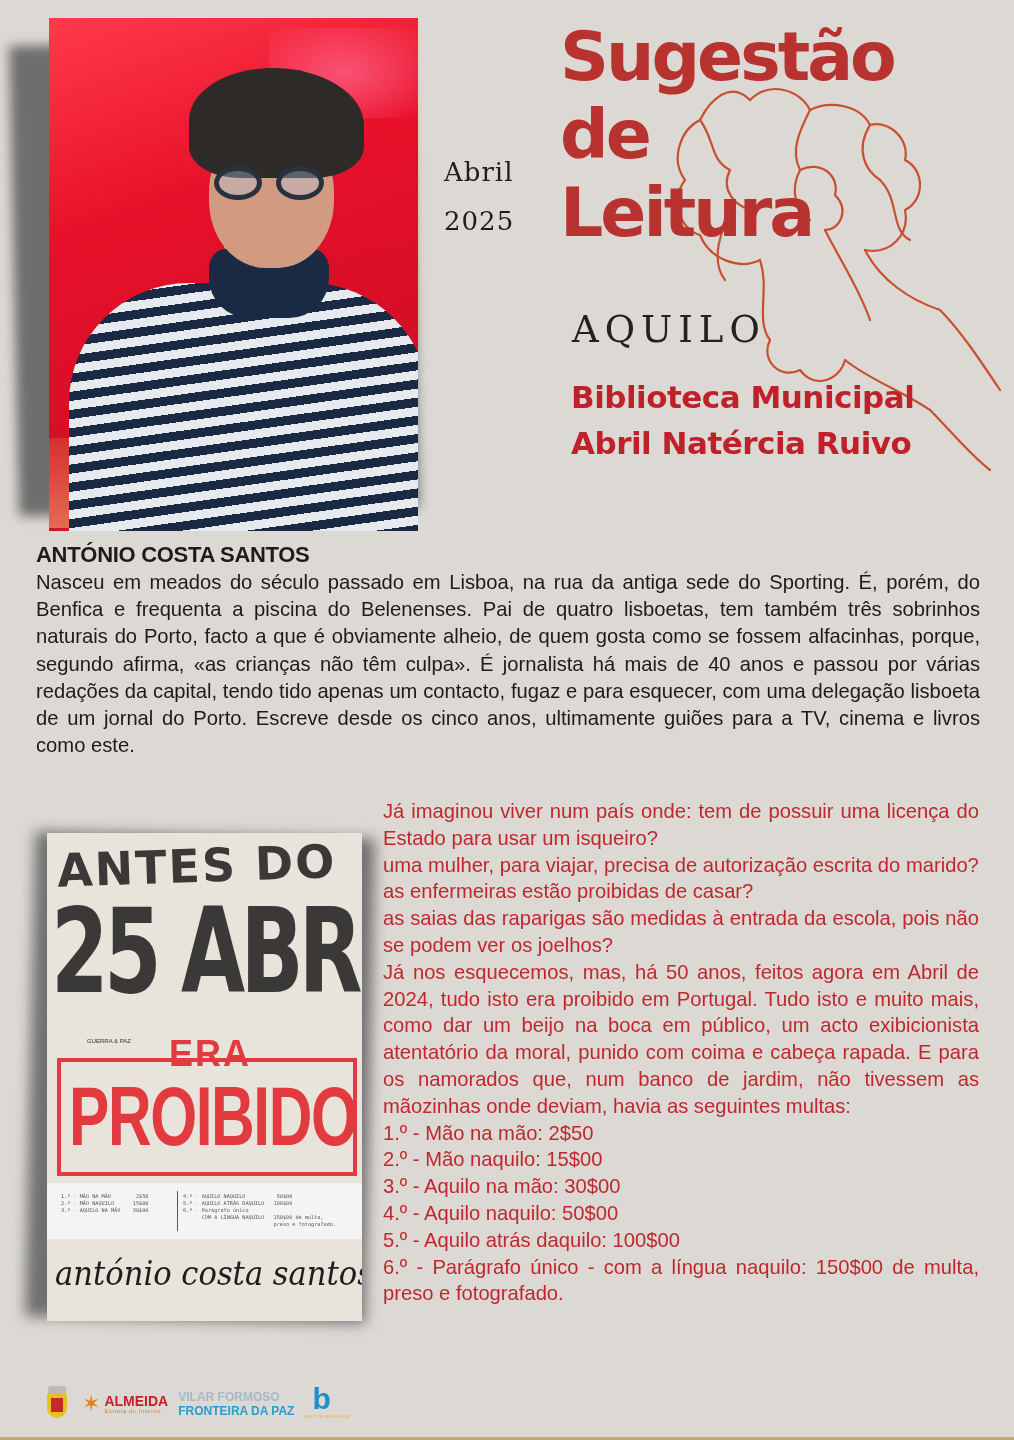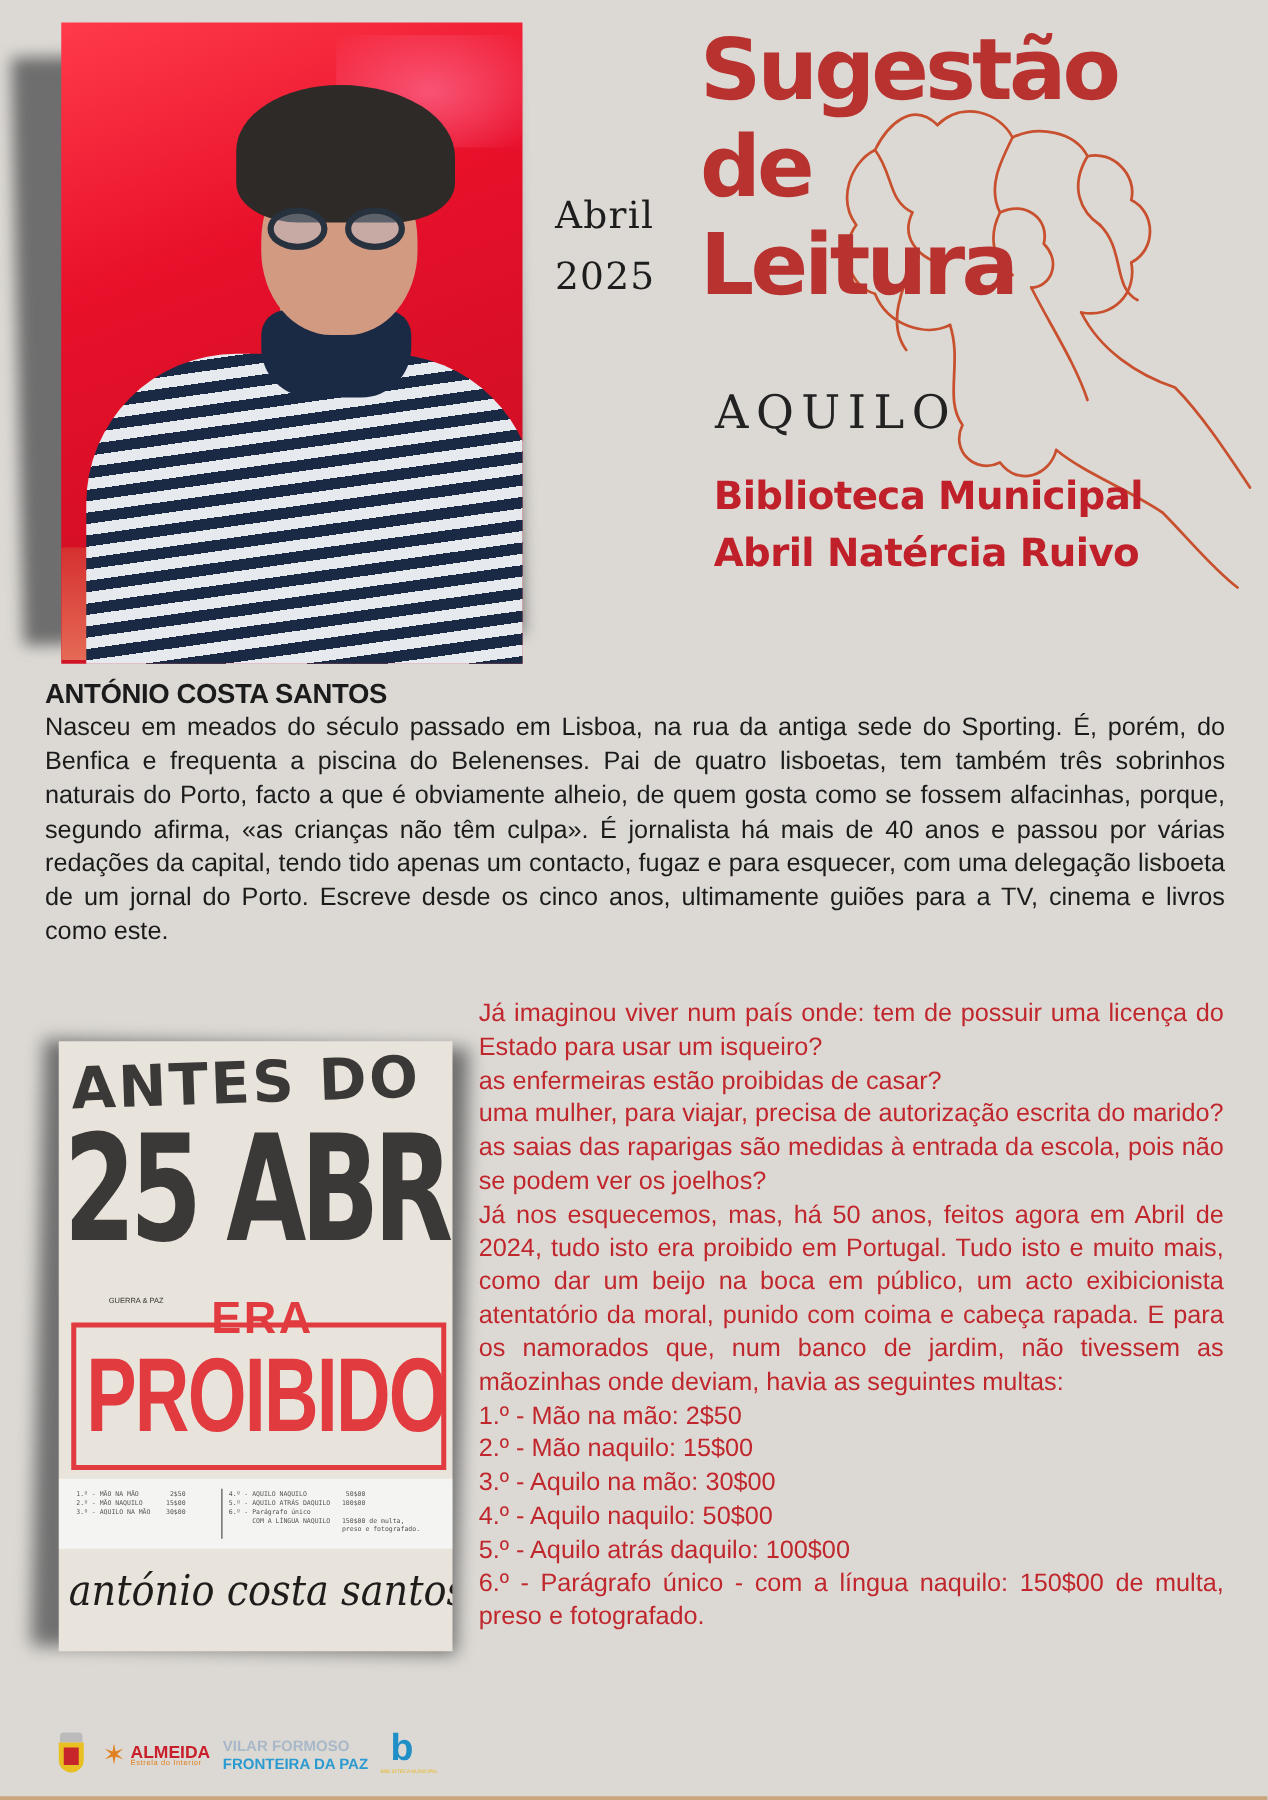--- a/index.html
+++ b/index.html
@@ -28,21 +28,21 @@
   }
   .photo .collar { position:absolute; left:160px; top:230px; width:120px; height:70px; background:#1b2a44; border-radius: 20px 20px 40px 40px; }
   .photo .neck { position:absolute; left:175px; top:200px; width:80px; height:80px; background:#c98b73; border-radius: 20px; }
   .photo .face { position:absolute; left:160px; top:100px; width:125px; height:150px; background:#d39a82; border-radius: 50% 50% 45% 45%; }
   .photo .hair { position:absolute; left:140px; top:50px; width:175px; height:110px; background:#2e2a28; border-radius: 50% 55% 30% 30%; }
   .photo .glasses { position:absolute; left:165px; top:148px; width:120px; height:36px; }
   .photo .glasses span { position:absolute; top:0; width:48px; height:34px; border:5px solid #28323e; border-radius:50%; box-sizing:border-box; background: rgba(180,200,230,.35); }
 
   
   .date { position:absolute; left:444px; top:148px; width:95px; text-align:left;
-    font-family:"DejaVu Serif", serif; font-size:30px; line-height:49px; color:#1d1d1d; letter-spacing: 1px; }
+    font-family:"DejaVu Serif", serif; font-size:26px; line-height:49px; color:#1d1d1d; letter-spacing: 1px; }
 
   
   .carnation { position:absolute; left:640px; top:60px; width:370px; height:420px; }
   .title { position:absolute; left:560px; top:18px; font-family:"DejaVu Sans", sans-serif; font-weight:bold;
     color:#b83230; font-size:68px; line-height:78px; letter-spacing:-3px; }
   .title div { white-space: nowrap; }
   .adulto { position:absolute; left:572px; top:308px; font-family:"DejaVu Serif", serif; font-size:37px; letter-spacing:6px; color:#222; }
   .library { position:absolute; left:571px; top:374px; color:#c0202a; font-family:"DejaVu Sans", sans-serif; font-weight:bold; font-size:31px; line-height:46px; letter-spacing:-0.5px; }
 
   
@@ -157,22 +157,22 @@
 5.º - AQUILO ATRÁS DAQUILO   100$00
 6.º - Parágrafo único
       COM A LÍNGUA NAQUILO   150$00 de multa,
                              preso e fotografado.</div>
   </div>
   <div class="author">antónio costa santos</div>
 </div>
 
 <div class="red">
   <p>Já imaginou viver num país onde: tem de possuir uma licença do Estado para usar um isqueiro?</p>
+  <p>uma mulher, para viajar, precisa de autorização escrita do marido?</p>
   <p>as enfermeiras estão proibidas de casar?</p>
-  <p>uma mulher, para viajar, precisa de autorização escrita do marido?</p>
   <p>as saias das raparigas são medidas à entrada da escola, pois não se podem ver os joelhos?</p>
   <p>Já nos esquecemos, mas, há 50 anos, feitos agora em Abril de 2024, tudo isto era proibido em Portugal. Tudo isto e muito mais, como dar um beijo na boca em público, um acto exibicionista atentatório da moral, punido com coima e cabeça rapada. E para os namorados que, num banco de jardim, não tivessem as mãozinhas onde deviam, havia as seguintes multas:</p>
   <p class="left">1.º - Mão na mão: 2$50</p>
   <p class="left">2.º - Mão naquilo: 15$00</p>
   <p class="left">3.º - Aquilo na mão: 30$00</p>
   <p class="left">4.º - Aquilo naquilo: 50$00</p>
   <p class="left">5.º - Aquilo atrás daquilo: 100$00</p>
   <p>6.º - Parágrafo único - com a língua naquilo: 150$00 de multa, preso e fotografado.</p>
 </div>
 

